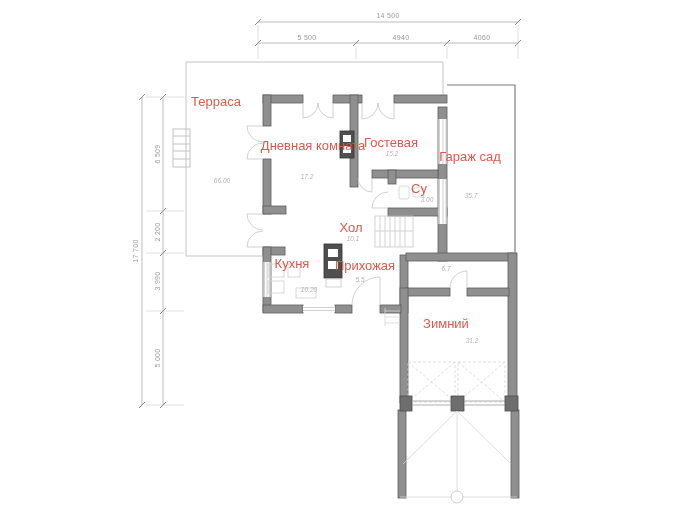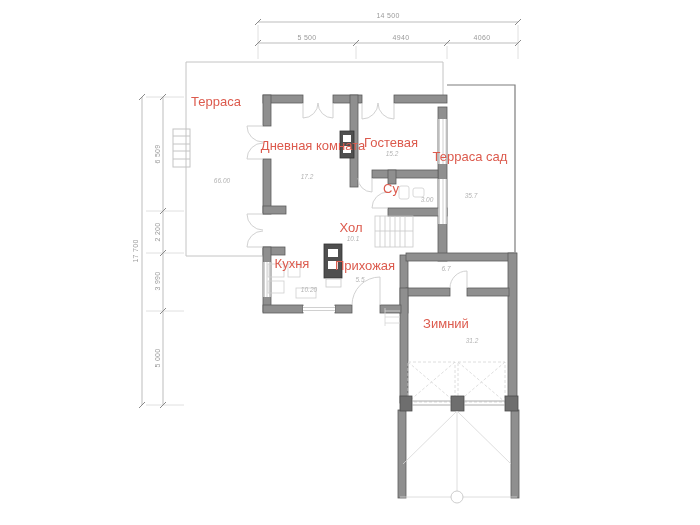--- a/index.html
+++ b/index.html
@@ -234,24 +234,24 @@
 
   <div class="room-label" style="left:216px;top:94px;">Терраса</div>
   <div class="area" style="left:222px;top:177px;">66.00</div>
 
   <div class="room-label" style="left:313px;top:138px;">Дневная комната</div>
   <div class="area" style="left:307px;top:173px;">17.2</div>
 
   <div class="room-label" style="left:391px;top:135px;">Гостевая</div>
   <div class="area" style="left:392px;top:150px;">15.2</div>
 
-  <div class="room-label" style="left:470px;top:149px;">Терраса сад</div>
+  <div class="room-label" style="left:470px;top:149px;">Гараж сад</div>
   <div class="area" style="left:471px;top:192px;">35.7</div>
 
-  <div class="room-label" style="left:391px;top:181px;">Су</div>
+  <div class="room-label" style="left:419px;top:181px;">Су</div>
   <div class="area" style="left:427px;top:196px;">3.00</div>
 
   <div class="room-label" style="left:351px;top:220px;">Хол</div>
   <div class="area" style="left:353px;top:235px;">10.1</div>
 
   <div class="room-label" style="left:292px;top:256px;">Кухня</div>
   <div class="area" style="left:309px;top:286px;">10.20</div>
 
   <div class="room-label" style="left:365px;top:258px;">Прихожая</div>
   <div class="area" style="left:360px;top:276px;">5.5</div>

